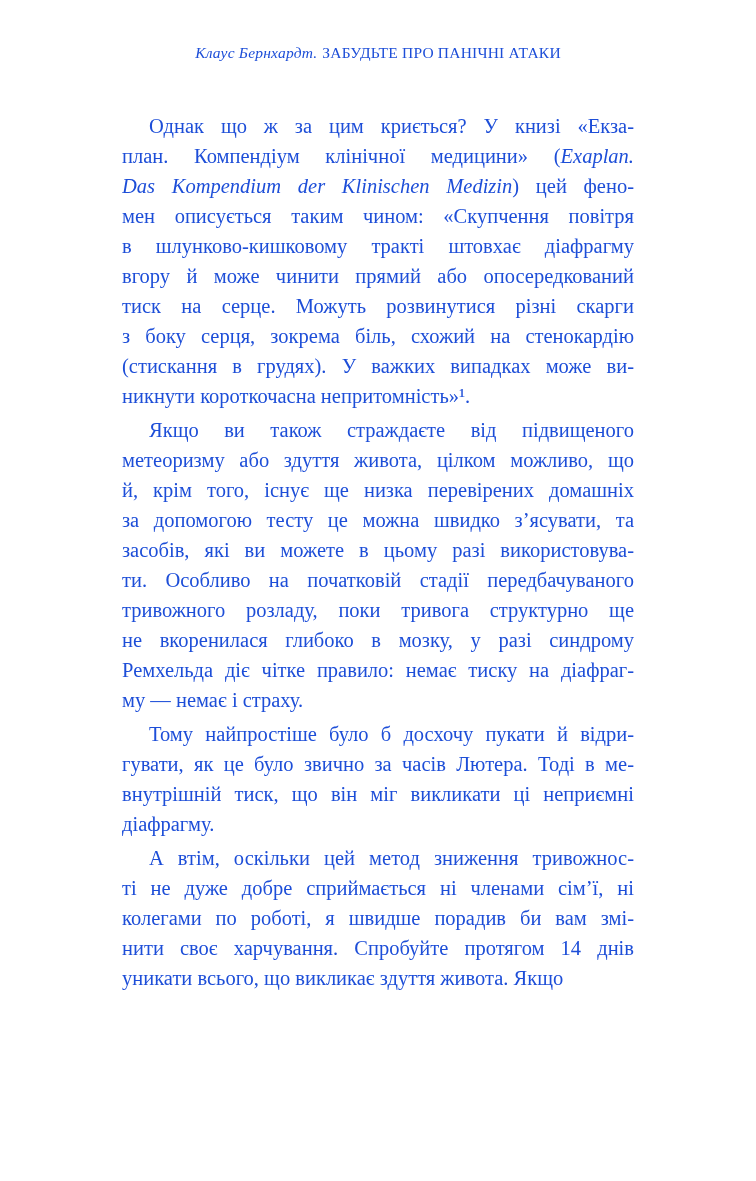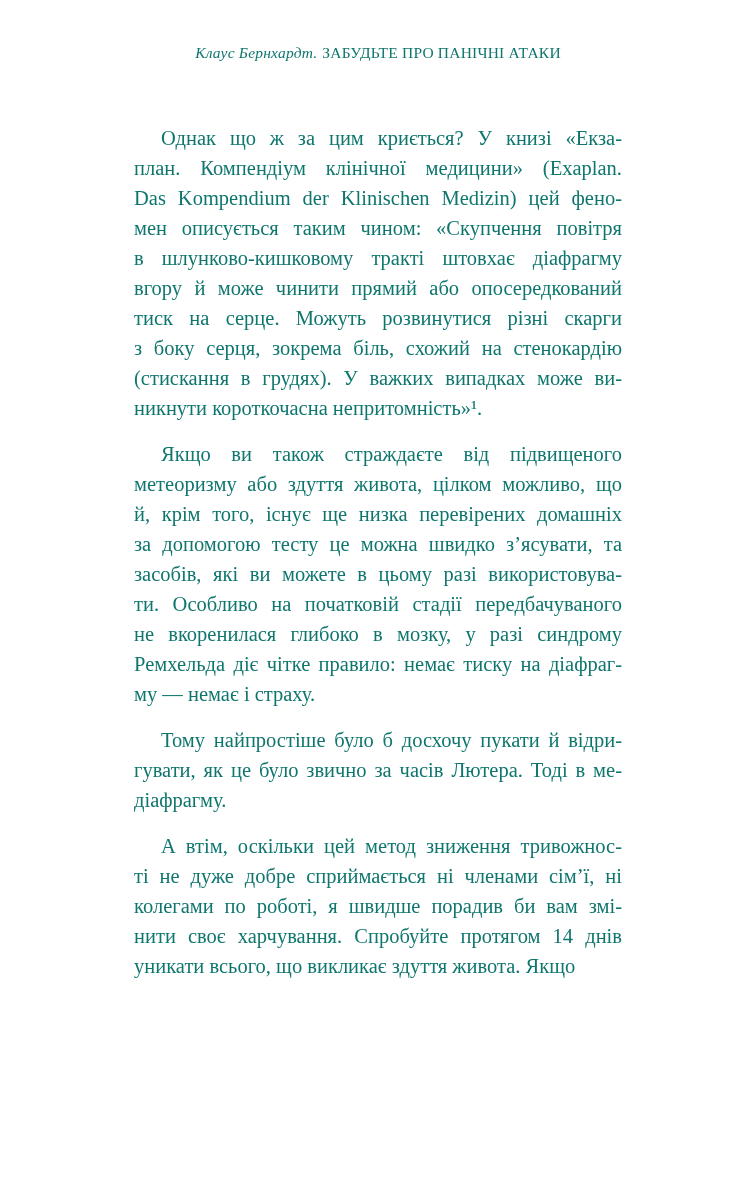--- a/index.html
+++ b/index.html
@@ -2,21 +2,21 @@
 <html><head>
 <meta charset="utf-8">
 <style>
   * { margin: 0; padding: 0; box-sizing: border-box; }
   html, body { background: #ffffff; }
   .page {
     position: relative;
     width: 756px;
     height: 1093px;
     background: #ffffff;
-    color: #0f766e;
+    color: #1d4ed8;
     font-family: "Liberation Serif", serif;
     overflow: hidden;
   }
   .running-head {
     position: absolute;
     top: 44px;
     left: 0;
     width: 100%;
     text-align: center;
     font-size: 15.5px;
@@ -28,30 +28,30 @@
     margin-right: 5px;
   }
   .text-block {
     position: absolute;
     top: 107px;
     left: 118px;
     width: 520px;
     font-size: 20.5px;
     line-height: 30px;
   }
-  .paragraph { margin: 16px; }
+  .paragraph { margin: 4px; }
   .line {
     text-align: justify;
     text-align-last: justify;
     height: 30px;
     overflow: hidden;
   }
   .line.last { text-align-last: left; }
   .line.first { text-indent: 27px; }
-  .seg.italic { }
+  .seg.italic { font-style: italic; }
   .page-footer {
     position: absolute;
     top: 1101px;
     left: 11px;
     width: 100%;
     margin-left: 8px;
   }
   .page-number {
     font-style: italic;
     font-size: 18.5px;
@@ -79,27 +79,29 @@
         <div class="line"><span class="seg normal">(стискання в грудях). У важких випадках може ви-</span></div>
         <div class="line last"><span class="seg normal">никнути короткочасна непритомність»¹.</span></div>
       </div>
       <div class="paragraph">
         <div class="line first"><span class="seg normal">Якщо ви також страждаєте від підвищеного</span></div>
         <div class="line"><span class="seg normal">метеоризму або здуття живота, цілком можливо, що</span></div>
         <div class="line"><span class="seg normal">й, крім того, існує ще низка перевірених домашніх</span></div>
         <div class="line"><span class="seg normal">за допомогою тесту це можна швидко з’ясувати, та</span></div>
         <div class="line"><span class="seg normal">засобів, які ви можете в цьому разі використовува-</span></div>
         <div class="line"><span class="seg normal">ти. Особливо на початковій стадії передбачуваного</span></div>
+        <div class="line"><span class="seg normal">тривожного розладу, поки тривога структурно ще</span></div>
         <div class="line"><span class="seg normal">не вкоренилася глибоко в мозку, у разі синдрому</span></div>
         <div class="line"><span class="seg normal">Ремхельда діє чітке правило: немає тиску на діафраг-</span></div>
         <div class="line last"><span class="seg normal">му — немає і страху.</span></div>
       </div>
       <div class="paragraph">
         <div class="line first"><span class="seg normal">Тому найпростіше було б досхочу пукати й відри-</span></div>
         <div class="line"><span class="seg normal">гувати, як це було звично за часів Лютера. Тоді в ме-</span></div>
+        <div class="line"><span class="seg normal">внутрішній тиск, що він міг викликати ці неприємні</span></div>
         <div class="line last"><span class="seg normal">діафрагму.</span></div>
       </div>
       <div class="paragraph">
         <div class="line first"><span class="seg normal">А втім, оскільки цей метод зниження тривожнос-</span></div>
         <div class="line"><span class="seg normal">ті не дуже добре сприймається ні членами сім’ї, ні</span></div>
         <div class="line"><span class="seg normal">колегами по роботі, я швидше порадив би вам змі-</span></div>
         <div class="line"><span class="seg normal">нити своє харчування. Спробуйте протягом 14 днів</span></div>
         <div class="line last"><span class="seg normal">уникати всього, що викликає здуття живота. Якщо</span></div>
       </div>
     </main>

